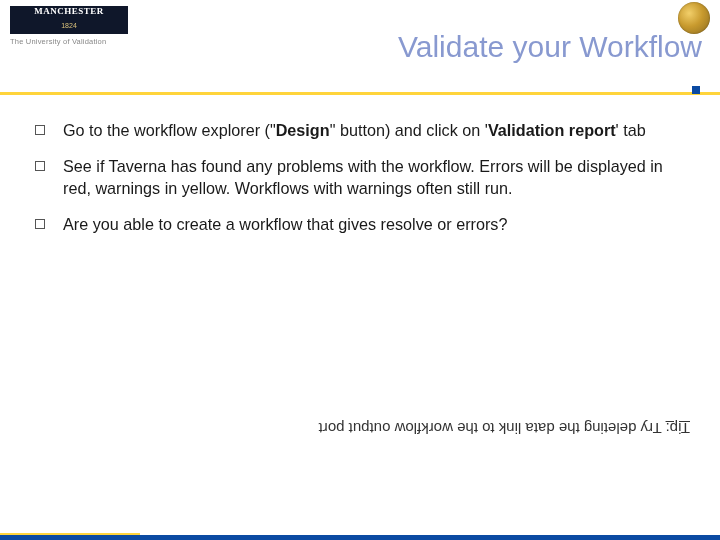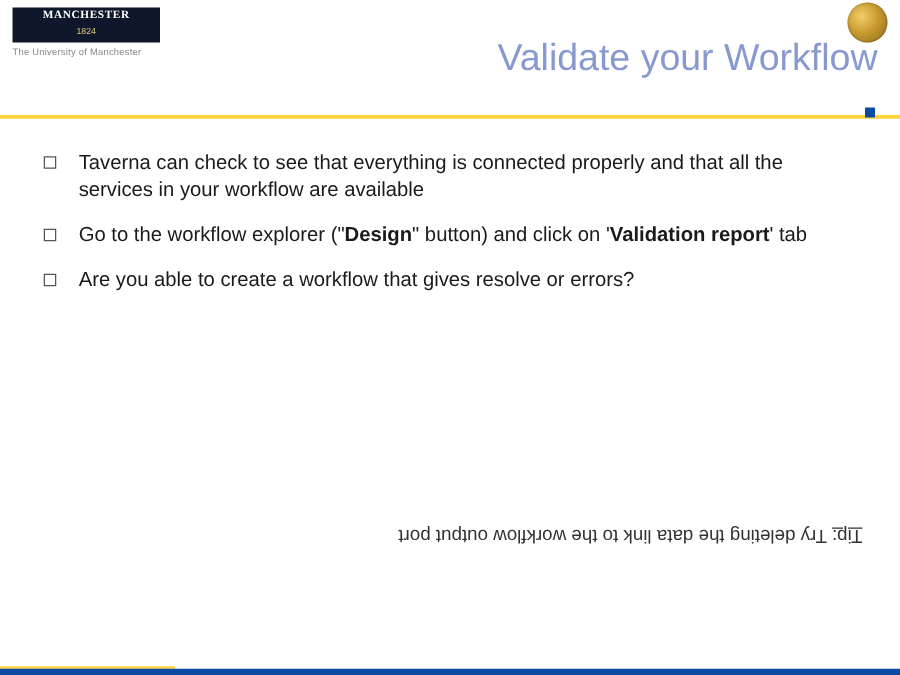--- a/index.html
+++ b/index.html
@@ -28,45 +28,45 @@
 <body>
 
 <div class="slide">
 
   <div class="header">
     <div class="logo-block">
       <div class="logo-top">
         <span class="logo-top-text">MANCHESTER</span>
         <span class="logo-year">1824</span>
       </div>
-      <div class="logo-sub">The University of Manchester</div>
+      <div class="logo-sub">The University of Validation</div>
     </div>
     <div class="seal"></div>
     <div class="title">Validate your Workflow</div>
   </div>
 
   <div class="divider"></div>
   <div class="divider-blue"></div>
 
   <div class="content">
 
-    <div class="bullet">
-      <div class="marker"></div>
-      <div class="text">
-        <span>Taverna can check to see that everything is connected properly and that all the services in your workflow are available</span>
-      </div>
-    </div>
 
     <div class="bullet">
       <div class="marker"></div>
       <div class="text">
         <span>Go to the workflow explorer ("</span><b>Design</b><span>" button) and click on '</span><b>Validation report</b><span>' tab</span>
       </div>
     </div>
 
+    <div class="bullet">
+      <div class="marker"></div>
+      <div class="text">
+        <span>See if Taverna has found any problems with the workflow. Errors will be displayed in red, warnings in yellow. Workflows with warnings often still run.</span>
+      </div>
+    </div>
 
 
     <div class="bullet">
       <div class="marker"></div>
       <div class="text">
         <span>Are you able to create a workflow that gives resolve or errors?</span>
       </div>
     </div>
 
   </div>

